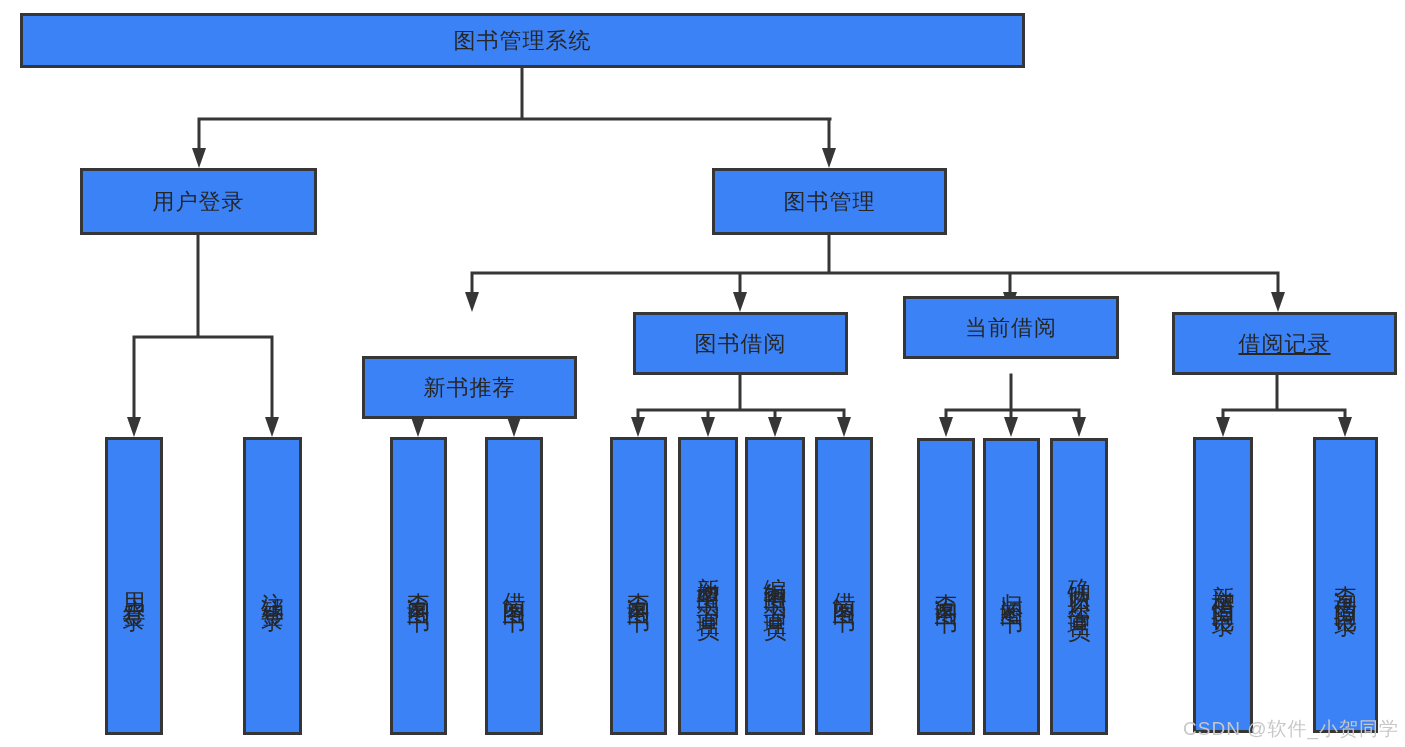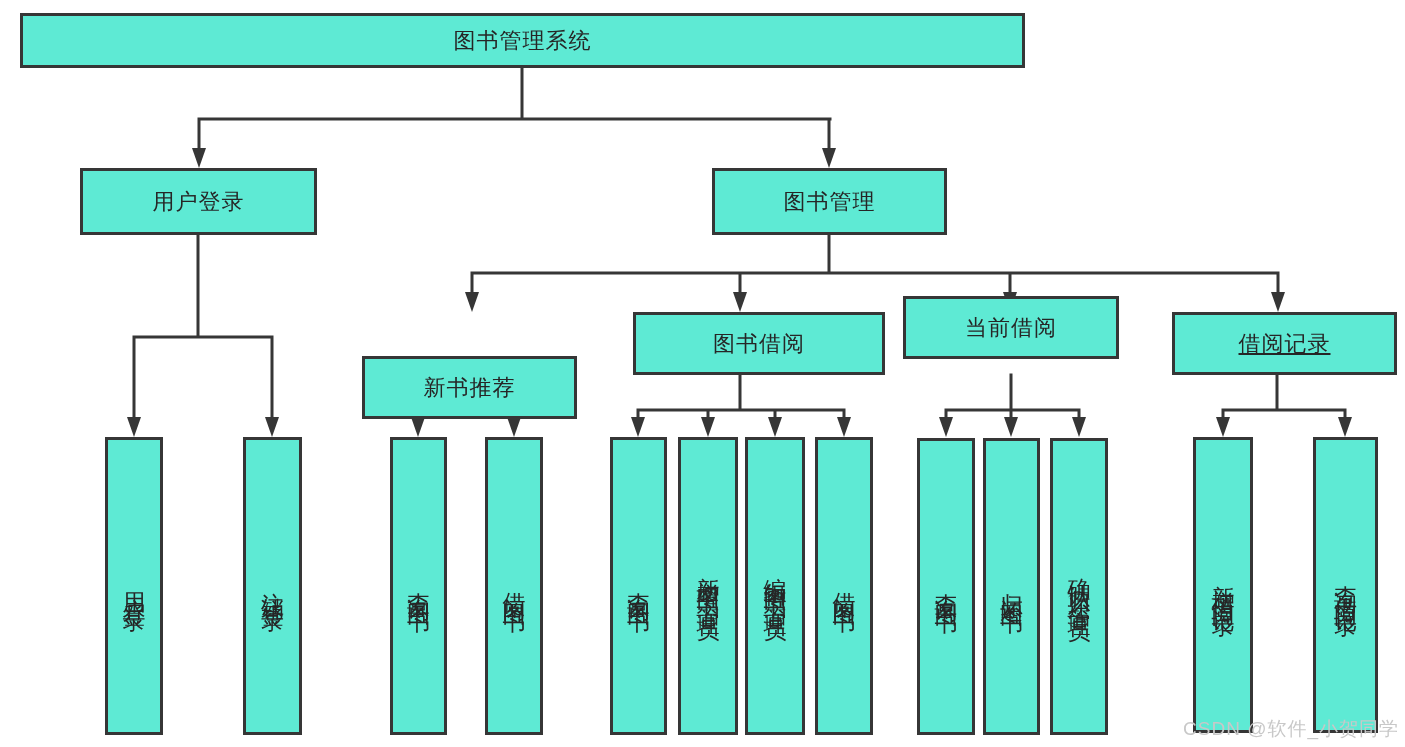--- a/index.html
+++ b/index.html
@@ -21,21 +21,21 @@
   svg.wires {
     position: absolute;
     left: 0;
     top: 0;
     z-index: 1;
   }
   .node {
     position: absolute;
     box-sizing: border-box;
     border: 3px solid var(--line, #363636);
-    background: #5eead4;
+    background: #3b82f6;
     display: flex;
     align-items: center;
     justify-content: center;
     color: var(--text, #262626);
     z-index: 2;
   }
   .node.hlabel {
     font-size: 22px;
     letter-spacing: 1px;
     white-space: nowrap;
@@ -102,21 +102,21 @@
   <div class="node hlabel" style="left:80px; top:168px; width:237px; height:67px;">
     <span>用户登录</span>
   </div>
   <div class="node hlabel" style="left:712px; top:168px; width:235px; height:67px;text-align:center;">
     <span>图书管理</span>
   </div>
 
   <div class="node hlabel" style="left:362px; top:312px; width:215px; height:63px;margin-top:44px;">
     <span>新书推荐</span>
   </div>
-  <div class="node hlabel" style="left:633px; top:312px; width:252px; height:63px;font-family:Liberation Serif, serif;">
+  <div class="node hlabel" style="left:633px; top:312px; width:215px; height:63px;font-family:Liberation Serif, serif;">
     <span>图书借阅</span>
   </div>
   <div class="node hlabel" style="left:903px; top:296px; width:216px; height:63px;">
     <span>当前借阅</span>
   </div>
   <div class="node hlabel" style="left:1172px; top:312px; width:225px; height:63px;text-decoration:underline;">
     <span>借阅记录</span>
   </div>
 
   <div class="node leaf" style="left:105px; top:437px; width:58px; height:298px;">

